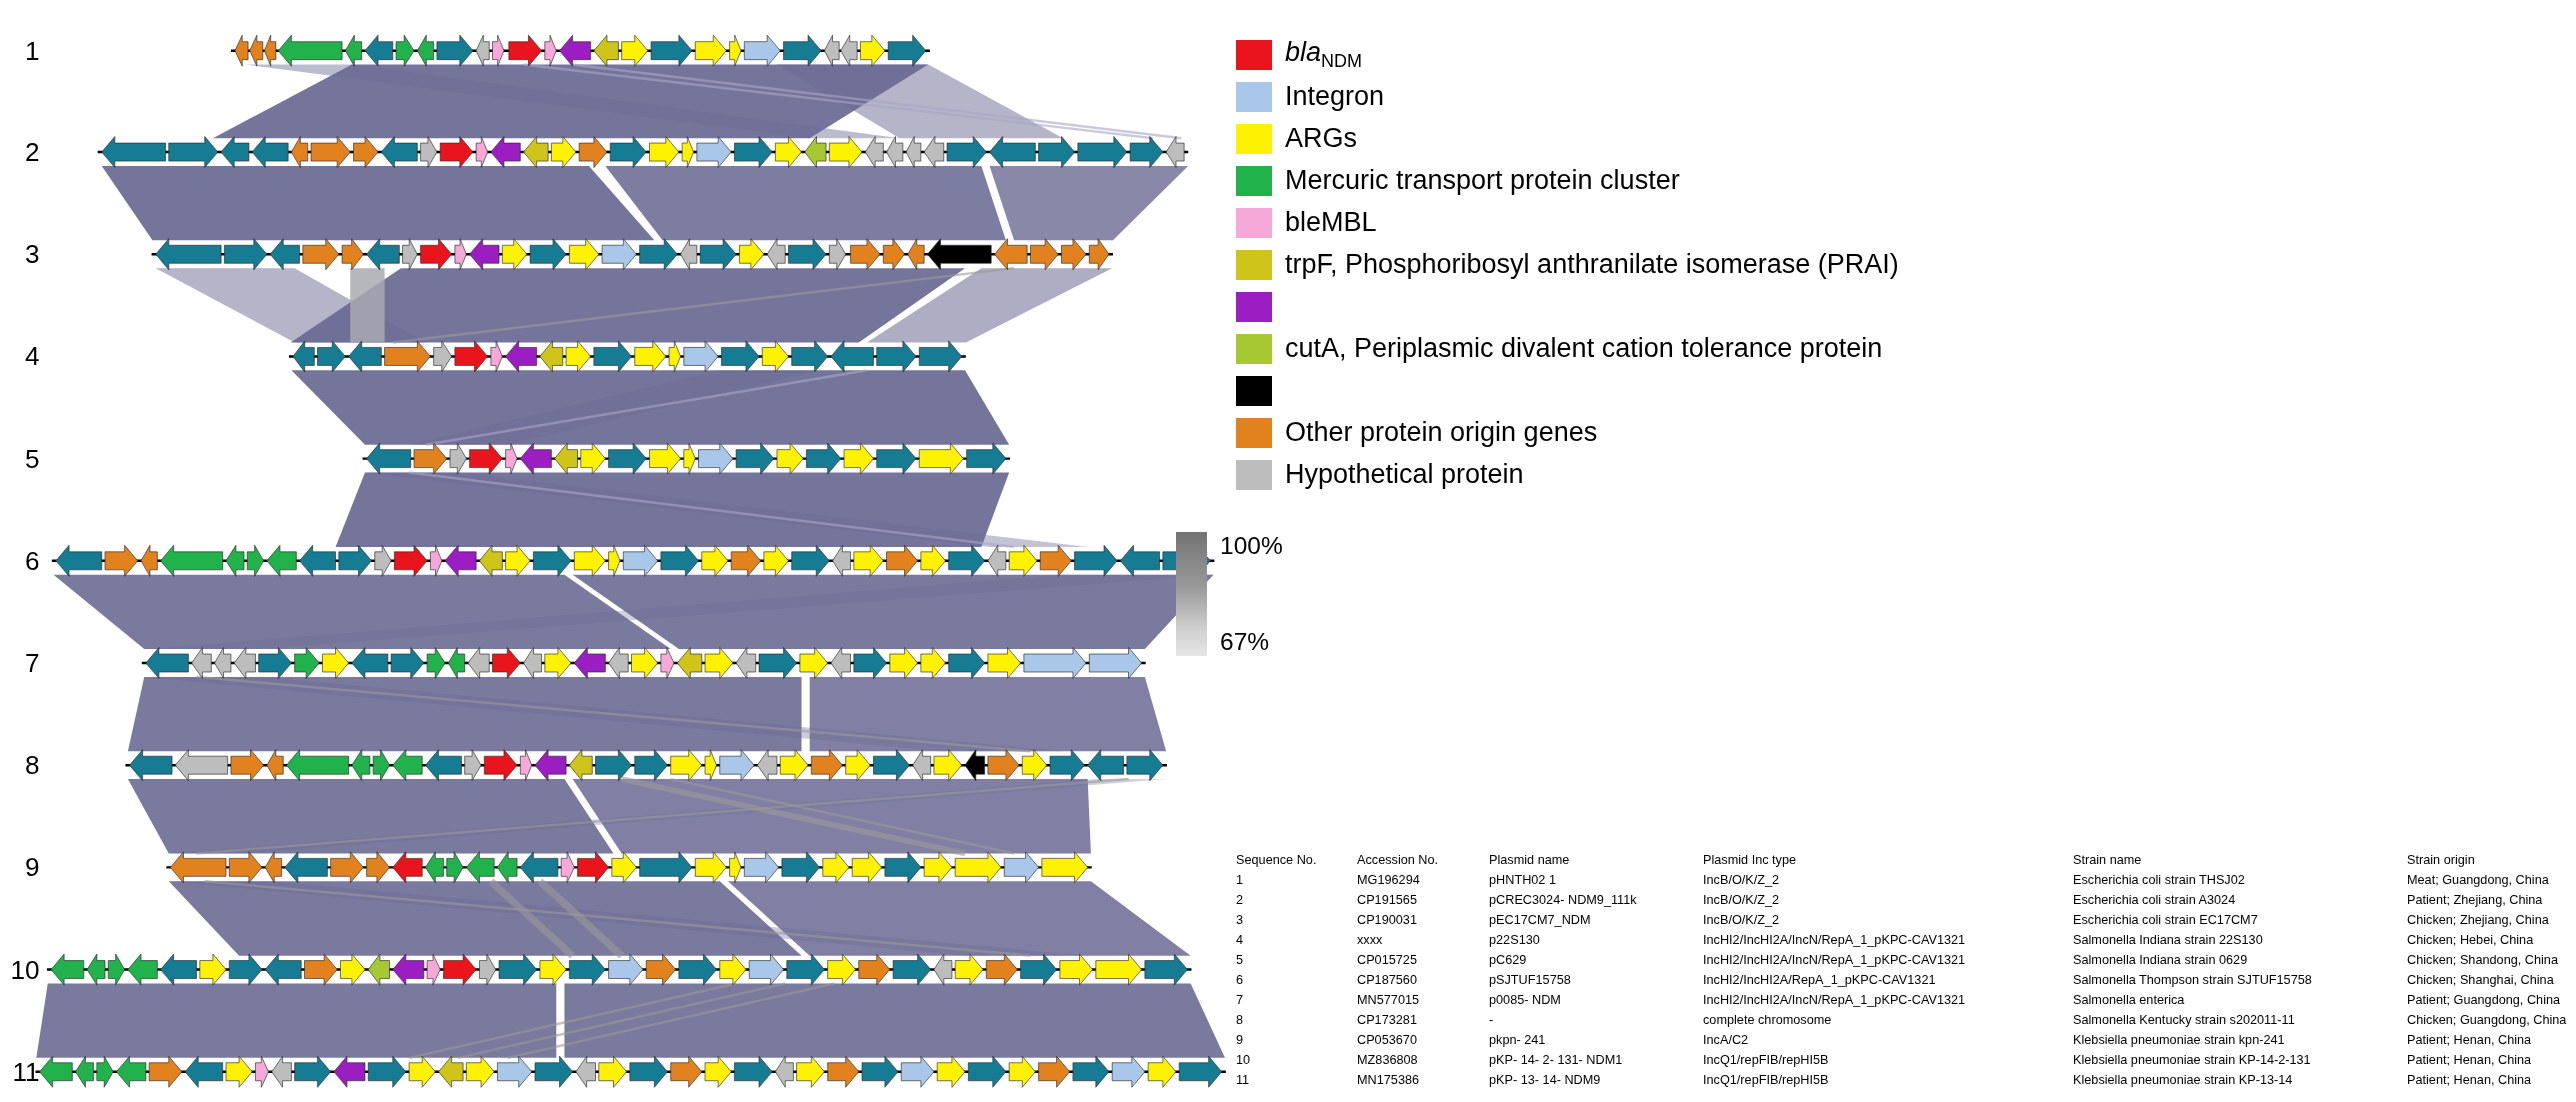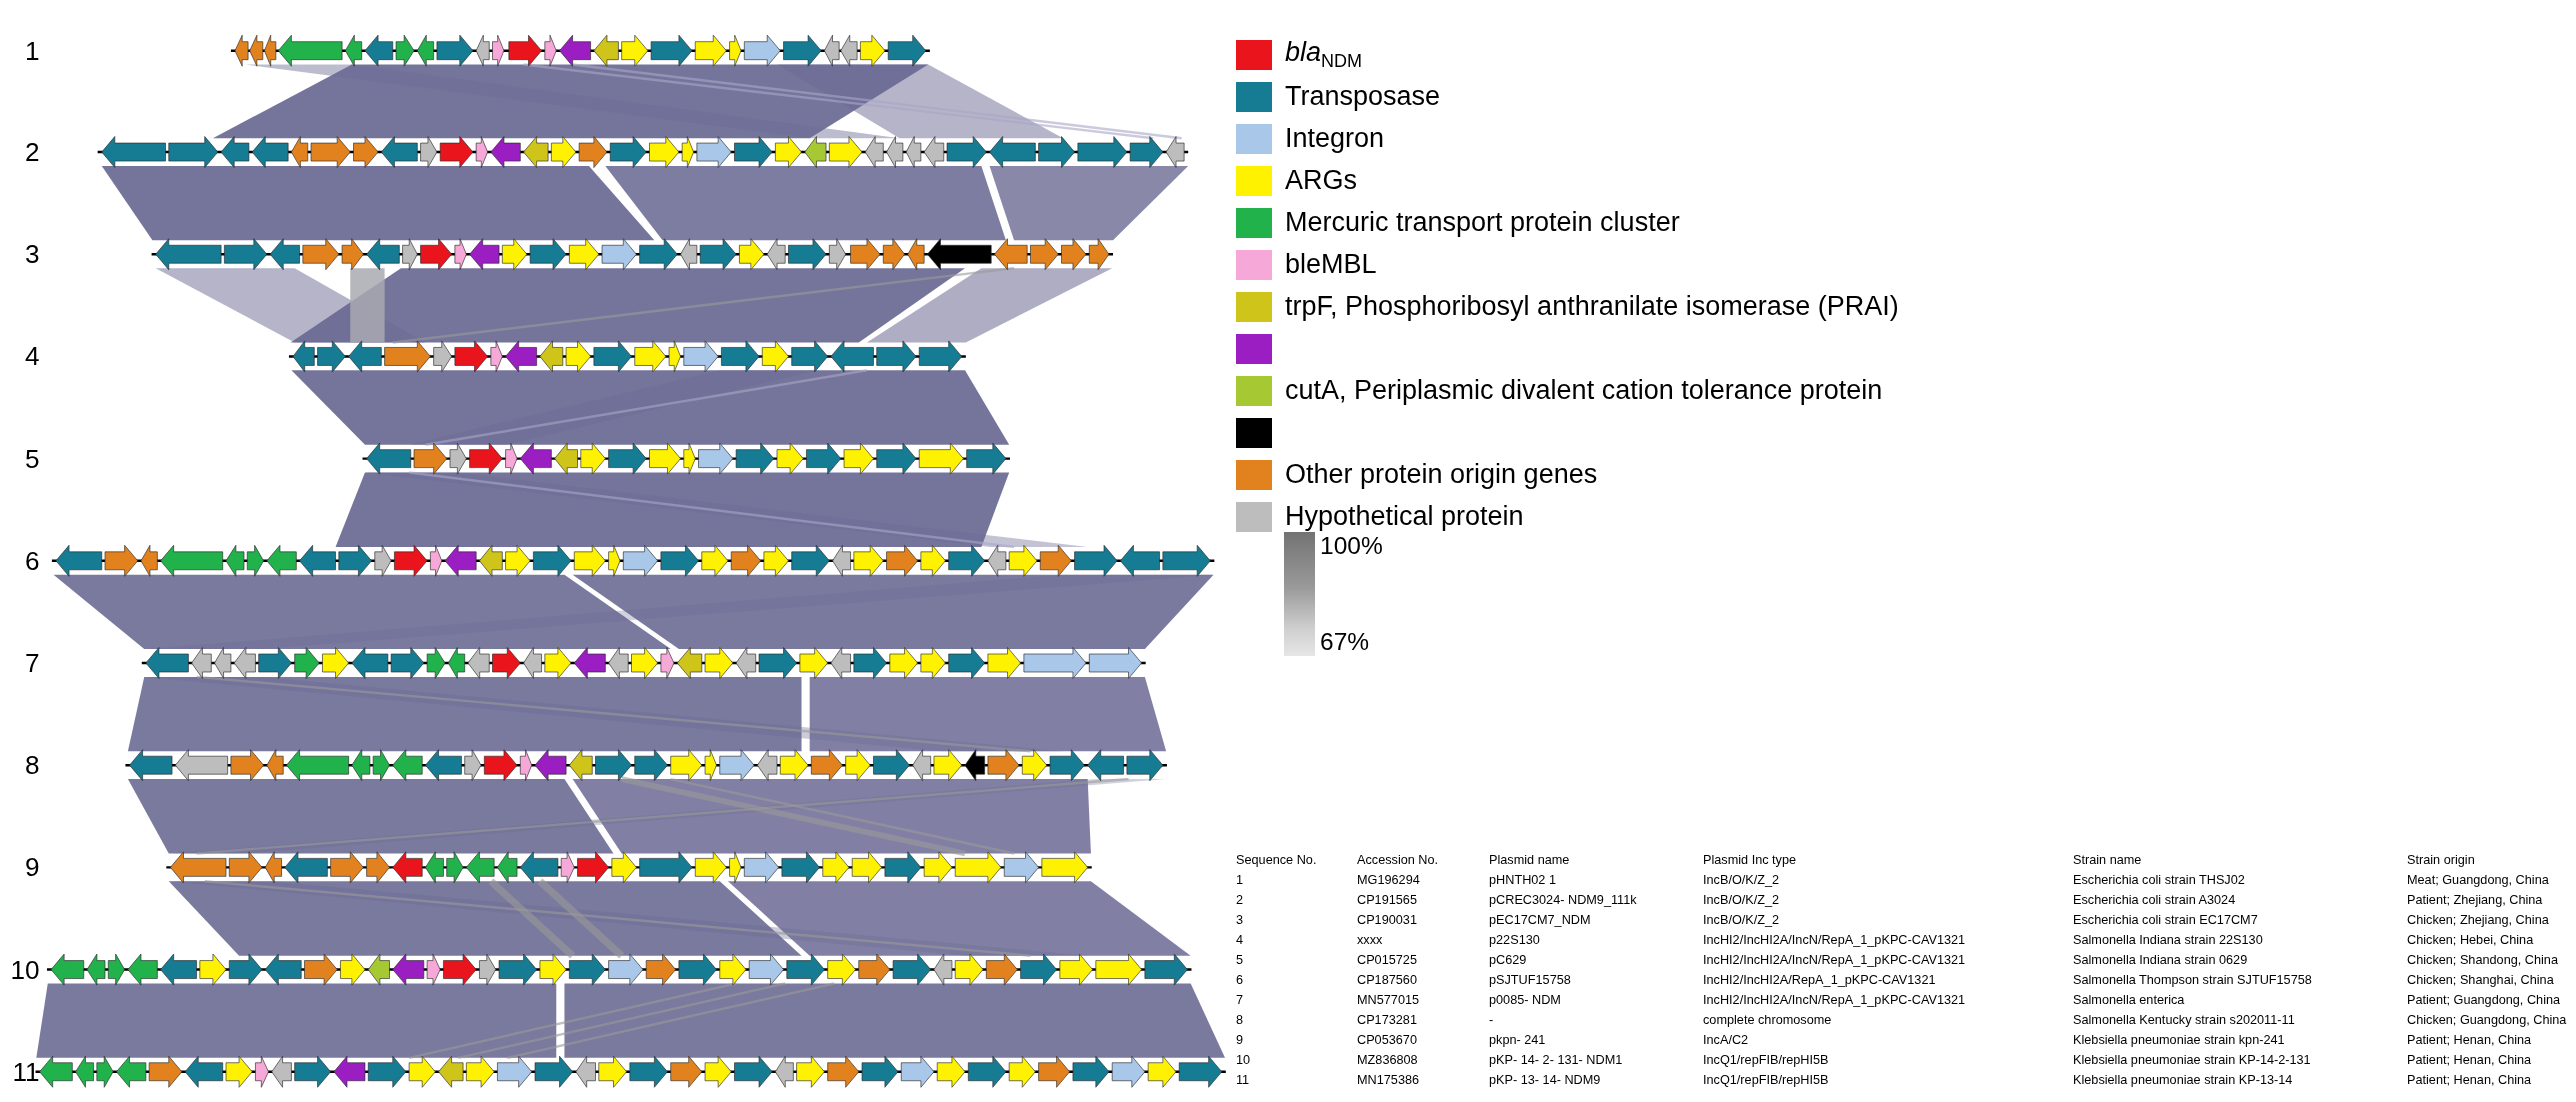--- a/index.html
+++ b/index.html
@@ -5,21 +5,21 @@
   html,body{margin:0;padding:0;background:#fff;}
   .canvas{position:relative;width:2576px;height:1102px;background:#fff;
           font-family:"Liberation Sans",sans-serif;overflow:hidden;color:#000;}
   #synteny-svg{position:absolute;left:0;top:0;}
   .legend{position:absolute;left:1236px;top:38px;display:flex;flex-direction:column;gap:9px;}
   .legend-item{display:flex;align-items:center;gap:13px;height:33px;}
   .swatch{width:36px;height:30px;display:inline-block;flex:0 0 36px;}
   .legend-label{font-size:27px;white-space:nowrap;}
   .legend-label i{font-style:italic;}
   .legend-label sub{font-size:18px;}
-  .scalebar{position:absolute;left:1284px;top:532px;display:flex;gap:5px;}
+  .scalebar{position:absolute;left:1176px;top:532px;display:flex;gap:13px;}
   .grad{width:31px;height:124px;
         background:linear-gradient(180deg,#737373 0%,#9a9a9a 45%,#cfcfcf 78%,#e6e6e6 100%);}
   .scale-labels{display:flex;flex-direction:column;justify-content:space-between;height:124px;font-size:24.5px;}
   .meta-table{position:absolute;left:1236px;top:850px;font-size:12.7px;line-height:20px;}
   .trow{display:grid;grid-template-columns:121px 132px 214px 370px 334px 188px;}
   .tcell{white-space:nowrap;overflow:hidden;padding-right:6.5px;}
 </style>
 </head>
 <body>
 
@@ -414,24 +414,20 @@
       <path d="M1404 1300 L1422 1300 L1422 1292 L1438 1311 L1422 1330 L1422 1322 L1404 1322 Z" fill="#fff200" stroke="#2b2b2b" stroke-width="0.8"></path>
       <path d="M1442 1300 L1478 1300 L1478 1292 L1494 1311 L1478 1330 L1478 1322 L1442 1322 Z" fill="#157c94" stroke="#2b2b2b" stroke-width="0.8"></path>
     </svg>
 
   <div class="legend" id="legend">
       <div class="legend-item">
         <span class="swatch" style="background: rgb(234, 20, 28);"></span>
         <span class="legend-label"><i>bla</i><sub>NDM</sub></span>
       </div>
       <div class="legend-item">
-        <span class="swatch" style="background: rgb(21, 124, 148);"></span>
-        <span class="legend-label">Transposase</span>
-      </div>
-      <div class="legend-item">
         <span class="swatch" style="background: rgb(169, 199, 233);"></span>
         <span class="legend-label">Integron</span>
       </div>
       <div class="legend-item">
         <span class="swatch" style="background: rgb(255, 242, 0);"></span>
         <span class="legend-label">ARGs</span>
       </div>
       <div class="legend-item">
         <span class="swatch" style="background: rgb(33, 178, 76);"></span>
         <span class="legend-label">Mercuric transport protein cluster</span>

